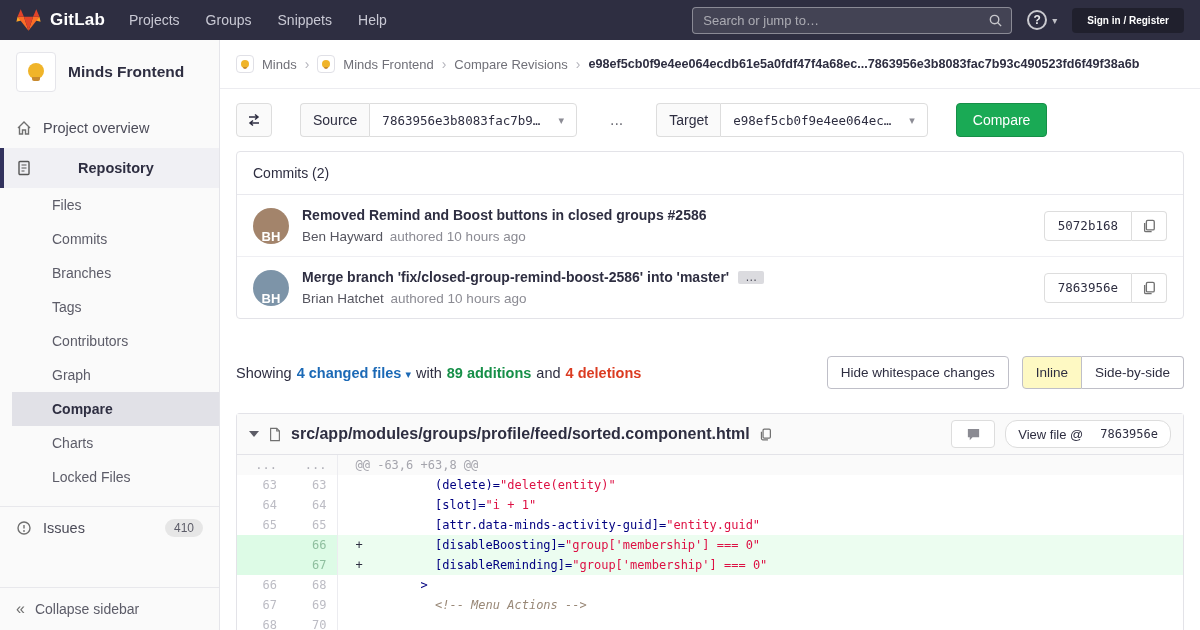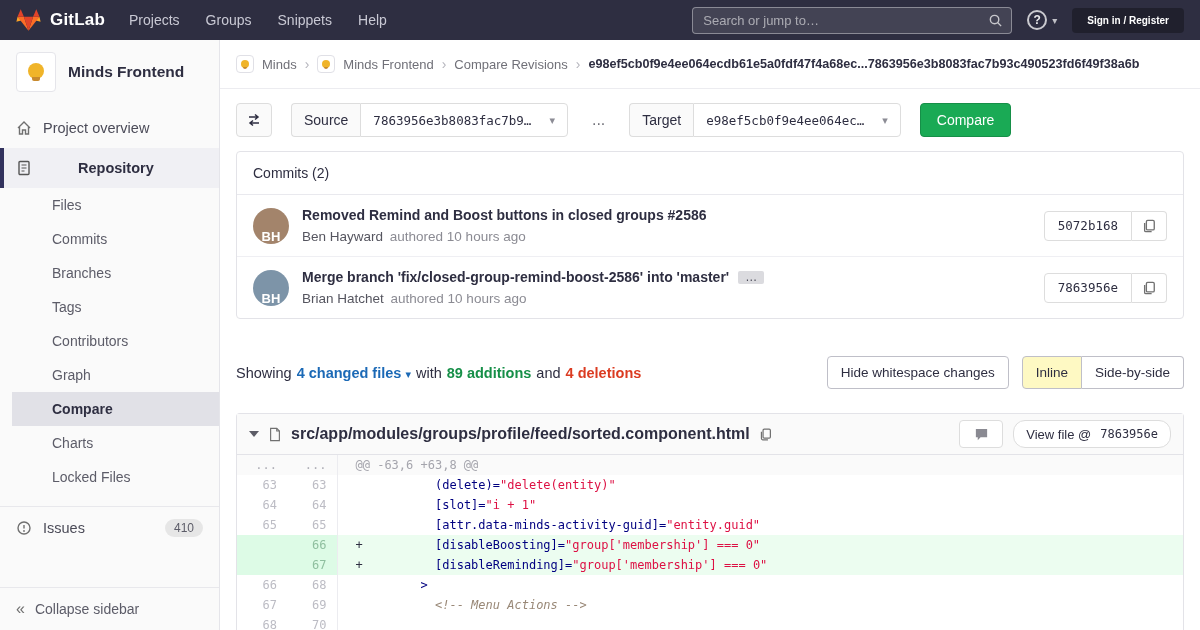--- a/index.html
+++ b/index.html
@@ -60,21 +60,21 @@
   .crumb-sep { color: #b5b5bd; font-size: 14px; }
   .crumb-current { color: #2e2e41; font-weight: 600; font-size: 12.6px; overflow: hidden; }
   .mini-avatar { width: 18px; height: 18px; border: 1px solid #e0e0e6; border-radius: 4px; background: #fff;
     display: flex; flex-direction: column; align-items: center; justify-content: center; }
   .mini-avatar .bulb { width: 8px; height: 8px; }
   .mini-avatar .bulb-base { width: 4px; height: 2px; margin-top: -1px; }
 
   .content { padding: 0 16px; }
 
   
-  .compare-row { display: flex; align-items: center; gap: 19px; margin: 14px 0 0; }
+  .compare-row { display: flex; align-items: center; gap: 28px; margin: 14px 0 0; }
   .swap-btn { width: 36px; height: 34px; display: flex; align-items: center; justify-content: center;
     background: #fafafa; border: 1px solid #ddd; border-radius: 4px; cursor: pointer; }
   .input-group { display: flex; }
   .ig-label { height: 34px; display: flex; align-items: center; padding: 0 12px; background: #fafafa;
     border: 1px solid #ddd; border-right: none; border-radius: 4px 0 0 4px; font-size: 14px; }
   .ig-value { height: 34px; display: flex; align-items: center; justify-content: space-between; gap: 18px;
     padding: 0 12px; background: #fff; border: 1px solid #ddd; border-radius: 0 4px 4px 0;
     min-width: 196px; font-family: "DejaVu Sans Mono", monospace; font-size: 12.5px; color: #2e2e41;
     cursor: pointer; }
   .caret { color: #8c8c95; font-size: 11px; font-family: "DejaVu Sans", sans-serif; }
@@ -124,21 +124,21 @@
   .diff-panel { margin-top: 24px; border: 1px solid #e3e3e8; border-bottom: none; border-radius: 4px 4px 0 0; }
   .diff-head { display: flex; align-items: center; gap: 9px; padding: 6px 12px; background: #fafafa;
     border-bottom: 1px solid #e3e3e8; min-height: 40px; }
   .tri-down { width: 0; height: 0; border-left: 5px solid transparent; border-right: 5px solid transparent;
     border-top: 6px solid #5c5c66; cursor: pointer; }
   .file-path { font-size: 16px; font-weight: 600; color: #2e2e41; }
   .head-right { margin-left: auto; display: flex; gap: 10px; align-items: center; }
   .bubble-btn { width: 44px; height: 28px; border: 1px solid #ddd; border-radius: 4px; background: #fff;
     display: flex; align-items: center; justify-content: center; cursor: pointer; }
   .view-btn { height: 28px; padding: 0 12px; border: 1px solid #ddd; border-radius: 12px; background: #fff;
-    font-size: 13px; color: #2e2e41; display: flex; align-items: center; gap: 9px; cursor: pointer;
+    font-size: 13px; color: #2e2e41; display: flex; align-items: center; gap: 17px; cursor: pointer;
     font-family: inherit; }
   .view-btn .mono { font-size: 12px; }
 
   .diff-table { width: 100%; border-collapse: collapse; font-family: "DejaVu Sans Mono", monospace;
     font-size: 12px; }
   .diff-table td { height: 20px; line-height: 20px; padding: 0; }
   td.num { width: 50px; min-width: 50px; text-align: right; padding-right: 10px; color: #bcbcc4;
     cursor: pointer; user-select: none; }
   td.num.new { border-right: 1px solid #ececf0; }
   td.code { padding-left: 18px; white-space: pre; color: #2e2e41; }

